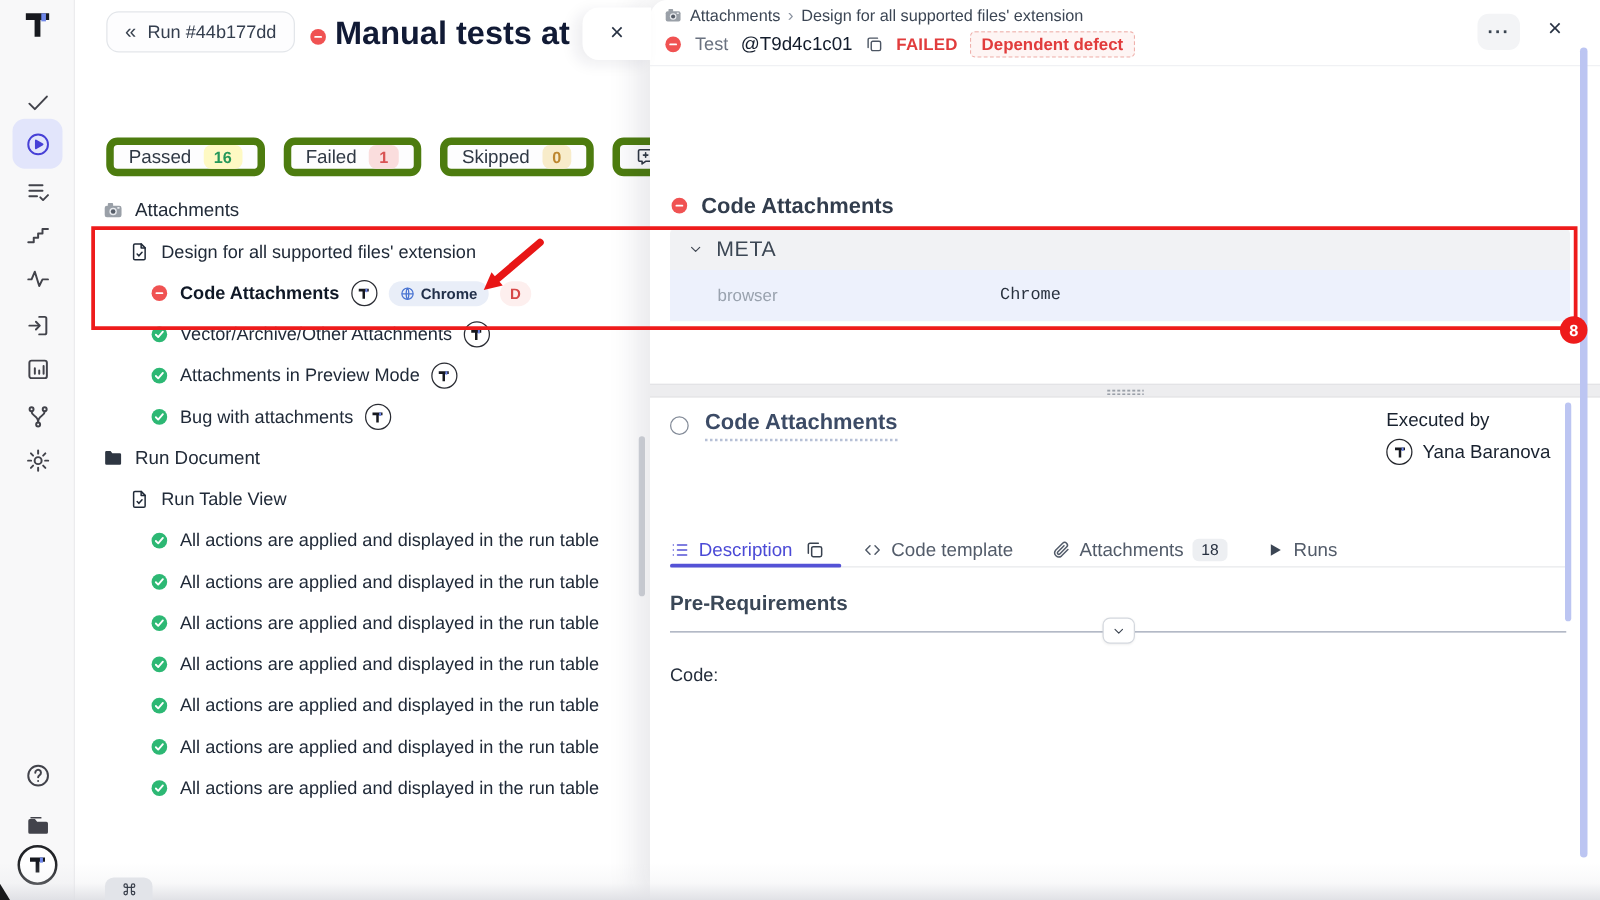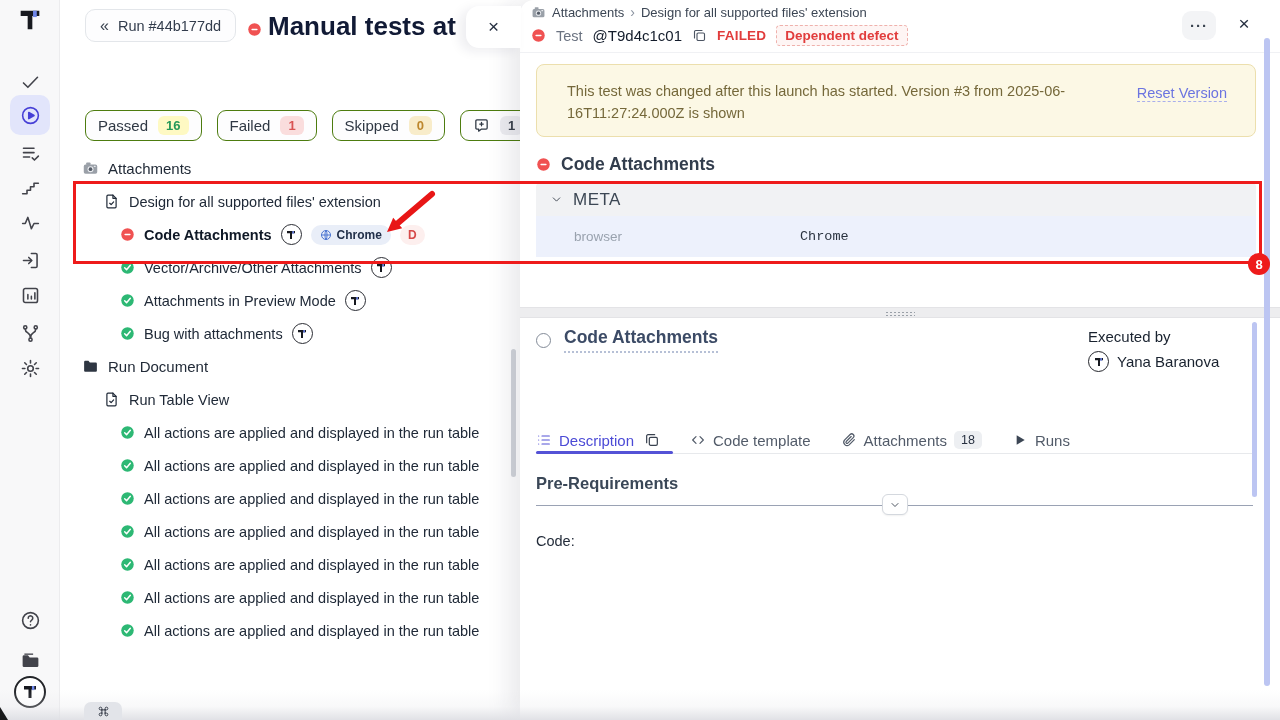--- a/index.html
+++ b/index.html
@@ -16,21 +16,21 @@
 .rail-avatar{position:absolute;left:14px;width:32px;height:32px;border-radius:50%;border:2px solid #222428;background:#fff;display:flex;align-items:center;justify-content:center}
 .rail-avatar svg{width:18px;height:18px}
 
 
 .list-panel{position:absolute;left:60px;top:0;width:460px;height:720px;background:#fff;z-index:2}
 .run-btn{position:absolute;left:25px;top:9px;height:33px;display:inline-flex;align-items:center;gap:9px;padding:0 14px;border:1px solid #e3e6ea;border-radius:10px;background:#fdfdfe;font-size:14.5px;color:#333d4d;cursor:pointer}
 .run-btn .bk{font-size:16px;color:#3a4350}
 .title-dot{position:absolute;left:187px;top:22px}
 .page-title{position:absolute;left:208px;top:11px;width:262px;font-size:26px;font-weight:800;color:#111a35;white-space:nowrap;overflow:hidden}
 .filters{position:absolute;left:25px;top:110px;display:flex;gap:15px}
-.chip{height:31px;display:inline-flex;align-items:center;gap:10px;padding:0 12px;border:1px solid #4d7c0f;border-radius:9px;background:#fdfdfe;font-size:15px;color:#2f3844;cursor:pointer}
+.chip{height:31px;display:inline-flex;align-items:center;gap:10px;padding:0 12px;border:6px solid #4d7c0f;border-radius:9px;background:#fdfdfe;font-size:15px;color:#2f3844;cursor:pointer}
 .chip svg{width:17px;height:17px;color:#2f3844}
 .chip-count{font-size:13px;font-weight:600;padding:2px 8px;border-radius:6px;line-height:15px}
 .cnt-passed{background:#fef9c3;color:#259859}
 .cnt-failed{background:#fadddd;color:#d95353}
 .cnt-skipped{background:#f8ecca;color:#bd872e}
 .cnt-neutral{background:#ececf0;color:#3b424d}
 
 .tree{position:absolute;left:0;top:152px;width:452px}
 .trow{height:33px;display:flex;align-items:center;gap:9px;font-size:14.5px;color:#202a38;padding-left:22px;cursor:pointer;white-space:nowrap}
 .trow.d1{padding-left:43px}
@@ -81,21 +81,21 @@
 .meta-row{height:41px;background:#edf1fc;display:flex;align-items:center;position:relative}
 .meta-key{position:absolute;left:38px;font-size:13.5px;color:#99a2ae}
 .meta-val{position:absolute;left:264px;font-size:13.5px;color:#29323f;font-family:"Liberation Mono",monospace}
 
 .splitter{position:absolute;left:0;top:307px;width:760px;height:11px;background:#ededef;border-top:1px solid #e3e3e6;border-bottom:1px solid #e3e3e6;cursor:row-resize}
 .grip{position:absolute;left:365px;top:3px;width:30px;height:5px;background-image:radial-gradient(#9aa0a8 1px,transparent 1.2px);background-size:4px 3px}
 
 .body-title{position:absolute;left:16px;top:327px;display:flex;align-items:center;gap:13px}
 .circ{width:15px;height:15px;border:1.6px solid #838b98;border-radius:50%}
 .body-title h2{font-size:17.5px;font-weight:700;color:#3c4b66;border-bottom:2px dotted #b6c0d6;padding-bottom:3px;cursor:pointer}
-.exec{position:absolute;left:568px;top:328px}
+.exec{position:absolute;left:589px;top:328px}
 .exec-label{font-size:15px;color:#19222f}
 .exec-who{display:flex;align-items:center;gap:8px;margin-top:6px}
 .mini-avatar{width:21px;height:21px;border-radius:50%;border:1.6px solid #23252b;background:#fff;display:flex;align-items:center;justify-content:center}
 .mini-avatar svg{width:12px;height:12px}
 .exec-name{font-size:15px;color:#19222f}
 
 .tabs{position:absolute;left:16px;top:426px;height:28px;display:flex;align-items:center;gap:30px}
 .tab{display:flex;align-items:center;gap:7px;font-size:15px;color:#525b69;cursor:pointer}
 .tab svg{width:16px;height:16px}
 .tab.active{color:#4b4ad6}
@@ -465,24 +465,20 @@
         </svg>
       </span>
     <span class="failed-txt">FAILED</span>
     <span class="defect-chip">Dependent defect</span>
   </div>
 
   <div class="more-btn">···</div>
   <div class="close-x">×</div>
   <div class="hdr-line"></div>
 
-  <div class="banner">
-    <div class="banner-msg">This test was changed after this launch has started. Version #3 from 2025-06-16T11:27:24.000Z is shown</div>
-    <span class="banner-link">Reset Version</span>
-  </div>
 
   <div class="sec-title">
     <span class="st">
         <svg viewBox="0 0 24 24">
           <circle cx="12" cy="12" r="10" fill="#f05252"></circle>
           <rect x="7" y="10.8" width="10" height="2.4" rx="1.2" fill="#fff"></rect>
         </svg>
       </span>
     <h2>Code Attachments</h2>
   </div>

